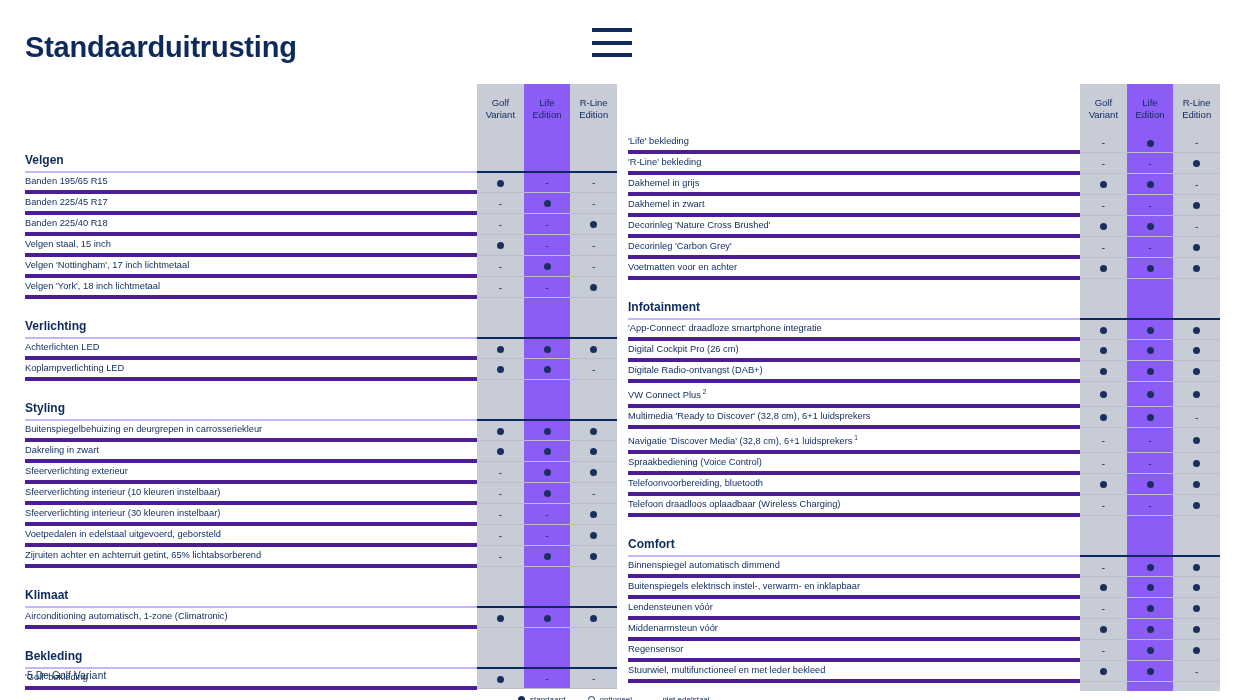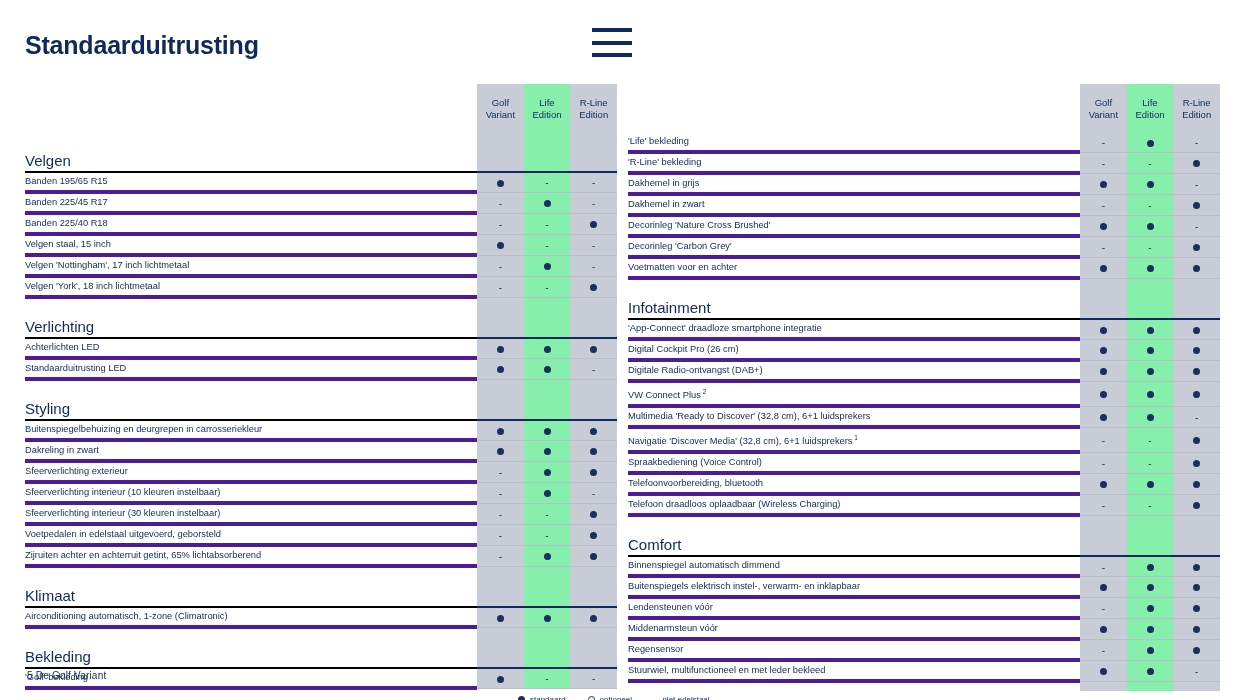--- a/index.html
+++ b/index.html
@@ -10,21 +10,21 @@
     color:#0e2a5c;
     overflow:hidden;
     position:relative;
   }
   
   #page-header{
     position:absolute;left:0;top:0;width:1247px;height:82px;
   }
   #page-title{
     position:absolute;left:25px;top:31px;
-    font-size:25px;font-weight:bold;letter-spacing:-0.2px;
+    font-size:29px;font-weight:bold;letter-spacing:-0.2px;
     color:#0e2a5c;white-space:nowrap;
   }
   #menu-button{
     position:absolute;left:592px;top:28px;width:40px;height:29px;
     display:flex;flex-direction:column;justify-content:space-between;
     cursor:pointer;
   }
   #menu-button .bar{height:4px;background:#0e2a5c;width:40px;border-radius:0;}
 
   
@@ -33,37 +33,37 @@
   #right-table{left:628px;width:592px;}
 
   .tbl{width:100%;border-collapse:collapse;table-layout:fixed;}
   .tbl col.c-label{width:452px;}
   .tbl col.c-opt{width:46.66px;}
 
   .tbl td, .tbl th{padding:0;margin:0;vertical-align:middle;}
 
   
   .shade{background:#c7ccd6;}
-  .plain{background:#86efac;}
+  .plain{background:#8b5cf6;}
 
   
   .hdr-cell{
     height:49px;
     font-size:9.5px;font-weight:normal;line-height:11.5px;
     color:#0e2a5c;text-align:center;
     vertical-align:bottom;padding-bottom:4px;
     white-space:pre-line;
   }
   .hdr-spacer{height:49px;}
 
   
   .sec-label{
-    font-size:15px;font-weight:normal;color:#0e2a5c;
+    font-size:12px;font-weight:bold;color:#0e2a5c;
     height:22px;vertical-align:bottom;padding-bottom:1px;
-    border-bottom:2px solid #000000;
+    border-bottom:2px solid #c4b5fd;
   }
   .sec-blank{height:22px;border-bottom:2px solid #0e2a5c;}
   .sec-gap-label{height:16px;}
   .sec-gap-cell{height:16px;}
 
   
   .feat-label{
     font-size:9.3px;color:#0e2a5c;height:17px;
     border-bottom:4px solid #4c1d95;
     padding-right:6px;white-space:nowrap;
@@ -190,21 +190,21 @@
           <td class="sec-blank plain"></td>
           <td class="sec-blank shade"></td>
         </tr>
         <tr>
           <td class="feat-label">Achterlichten LED</td>
           <td class="feat-val shade"><span class="dot"></span></td>
           <td class="feat-val plain"><span class="dot"></span></td>
           <td class="feat-val shade"><span class="dot"></span></td>
         </tr>
         <tr>
-          <td class="feat-label">Standaarduitrusting LED</td>
+          <td class="feat-label">Koplampverlichting LED</td>
           <td class="feat-val shade"><span class="dot"></span></td>
           <td class="feat-val plain"><span class="dot"></span></td>
           <td class="feat-val shade"><span class="dash">-</span></td>
         </tr>
         <tr>
           <td class="sec-gap-label"></td>
           <td class="sec-gap-cell shade"></td>
           <td class="sec-gap-cell plain"></td>
           <td class="sec-gap-cell shade"></td>
         </tr>

